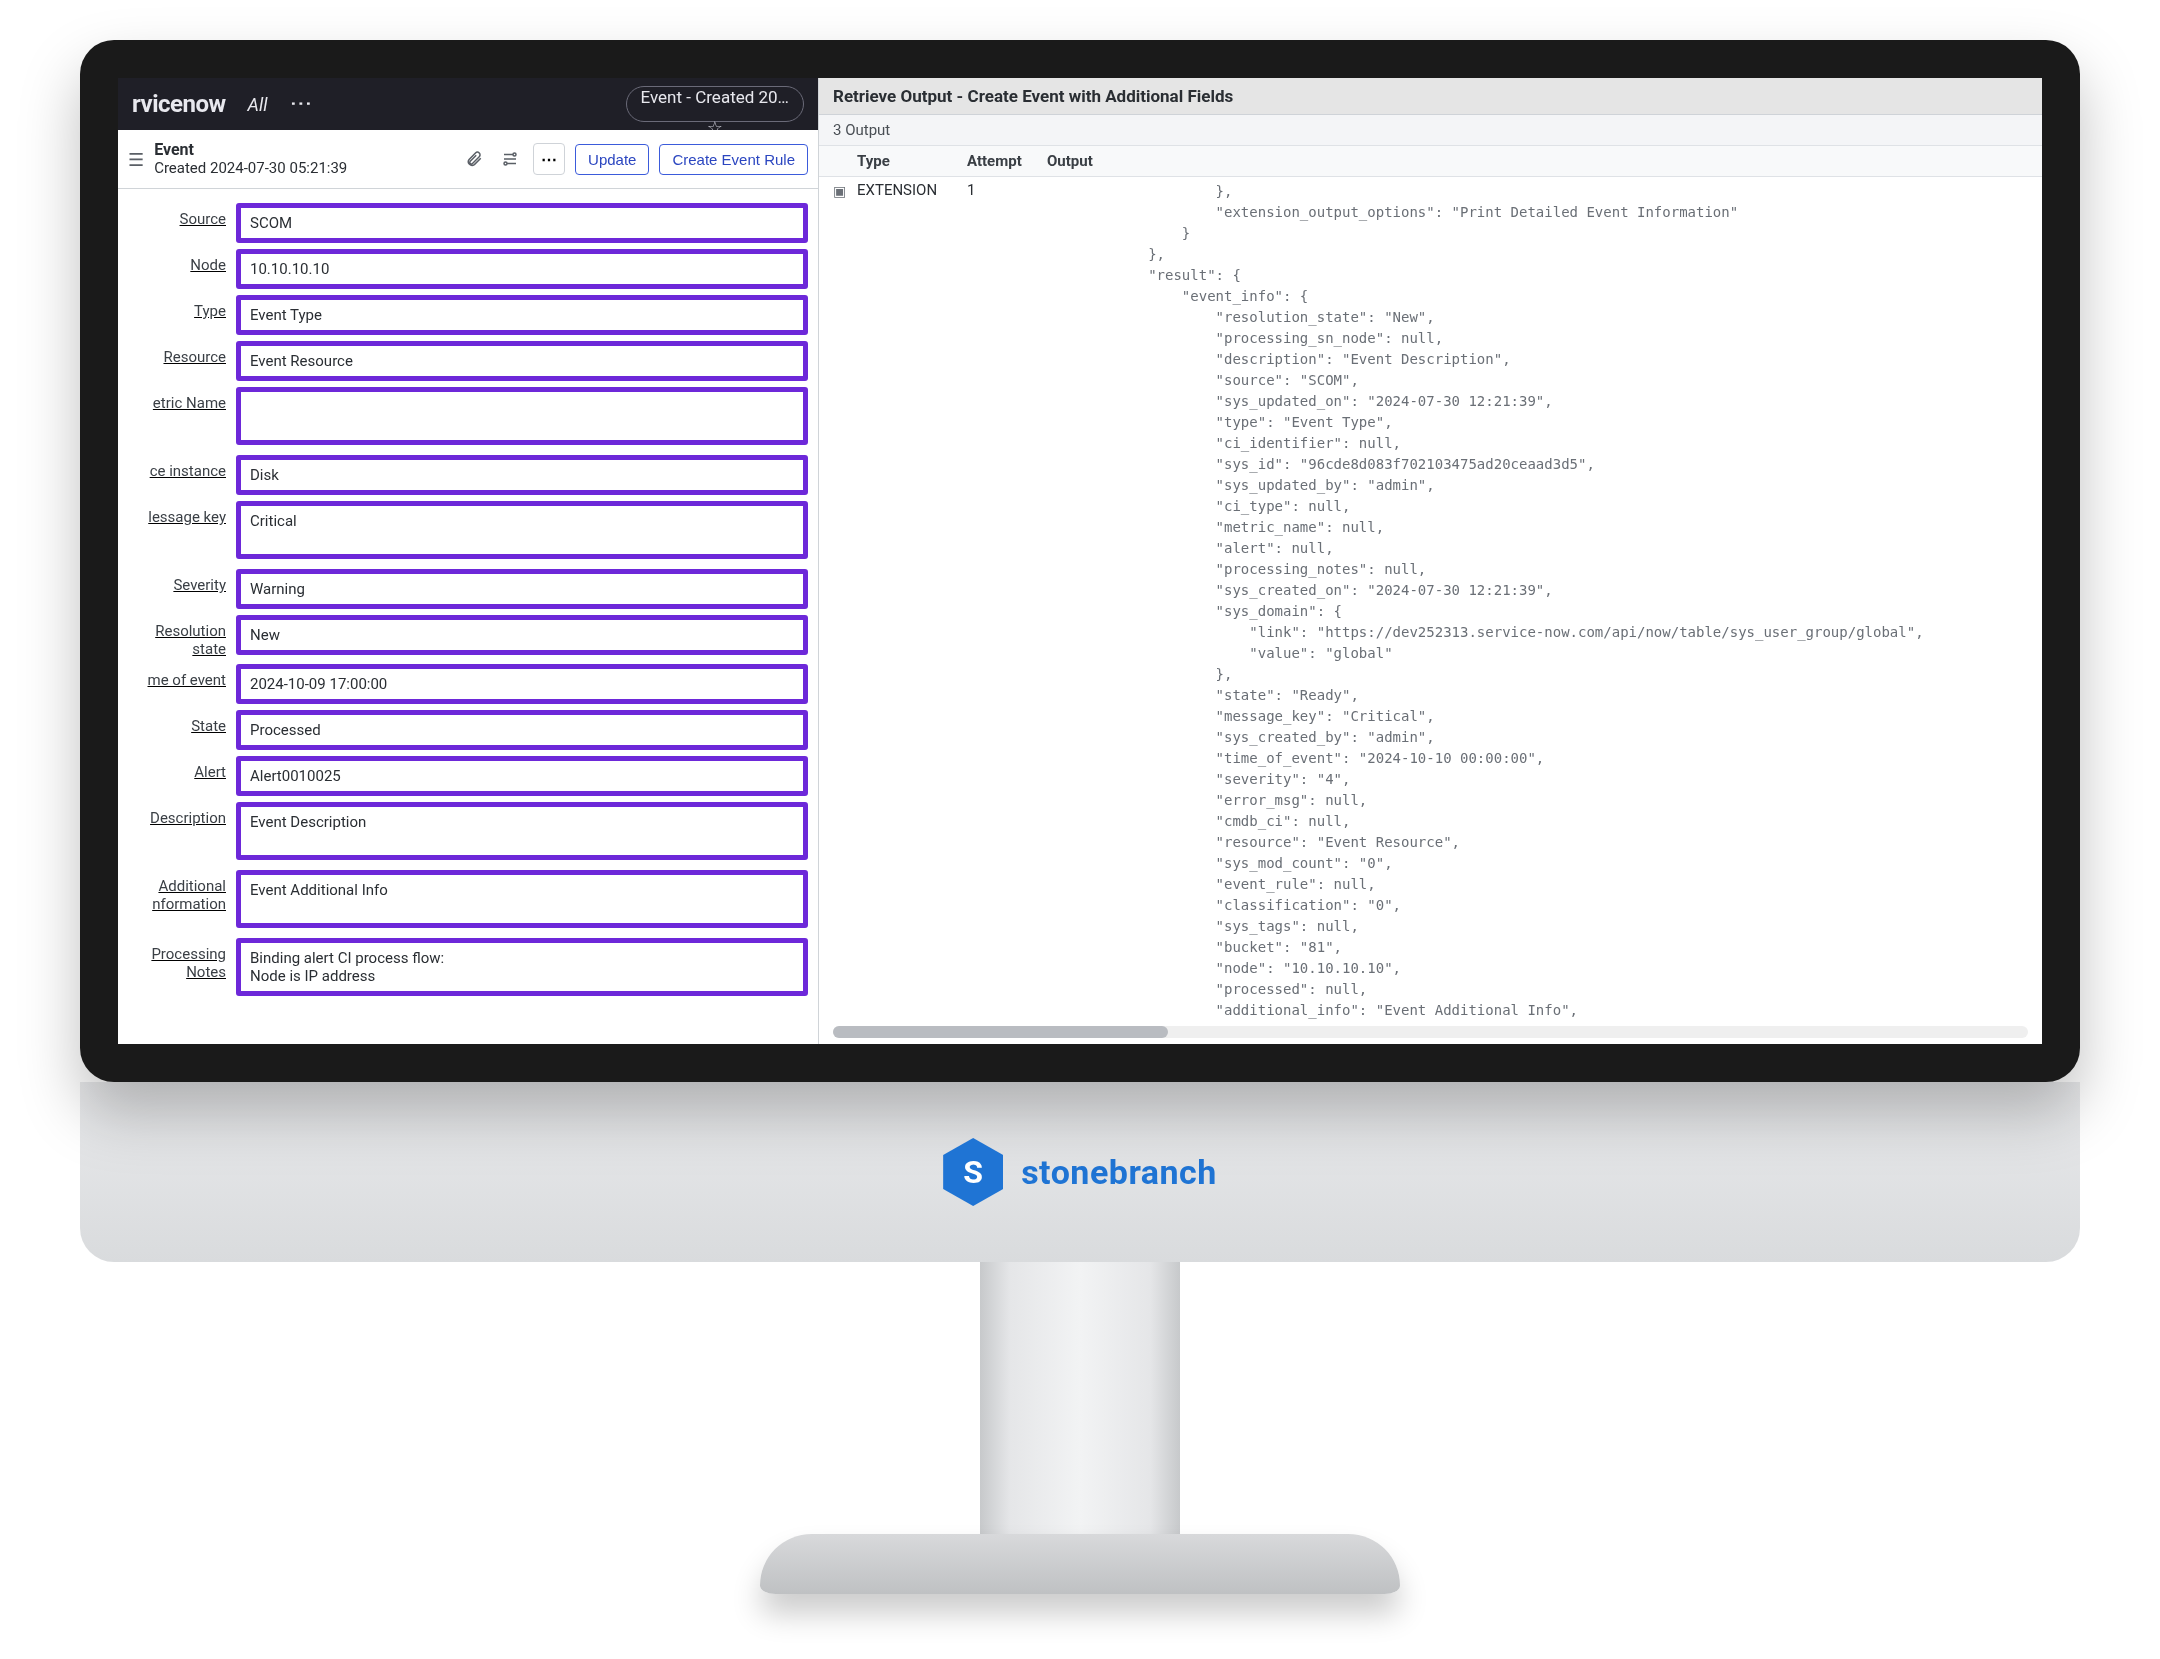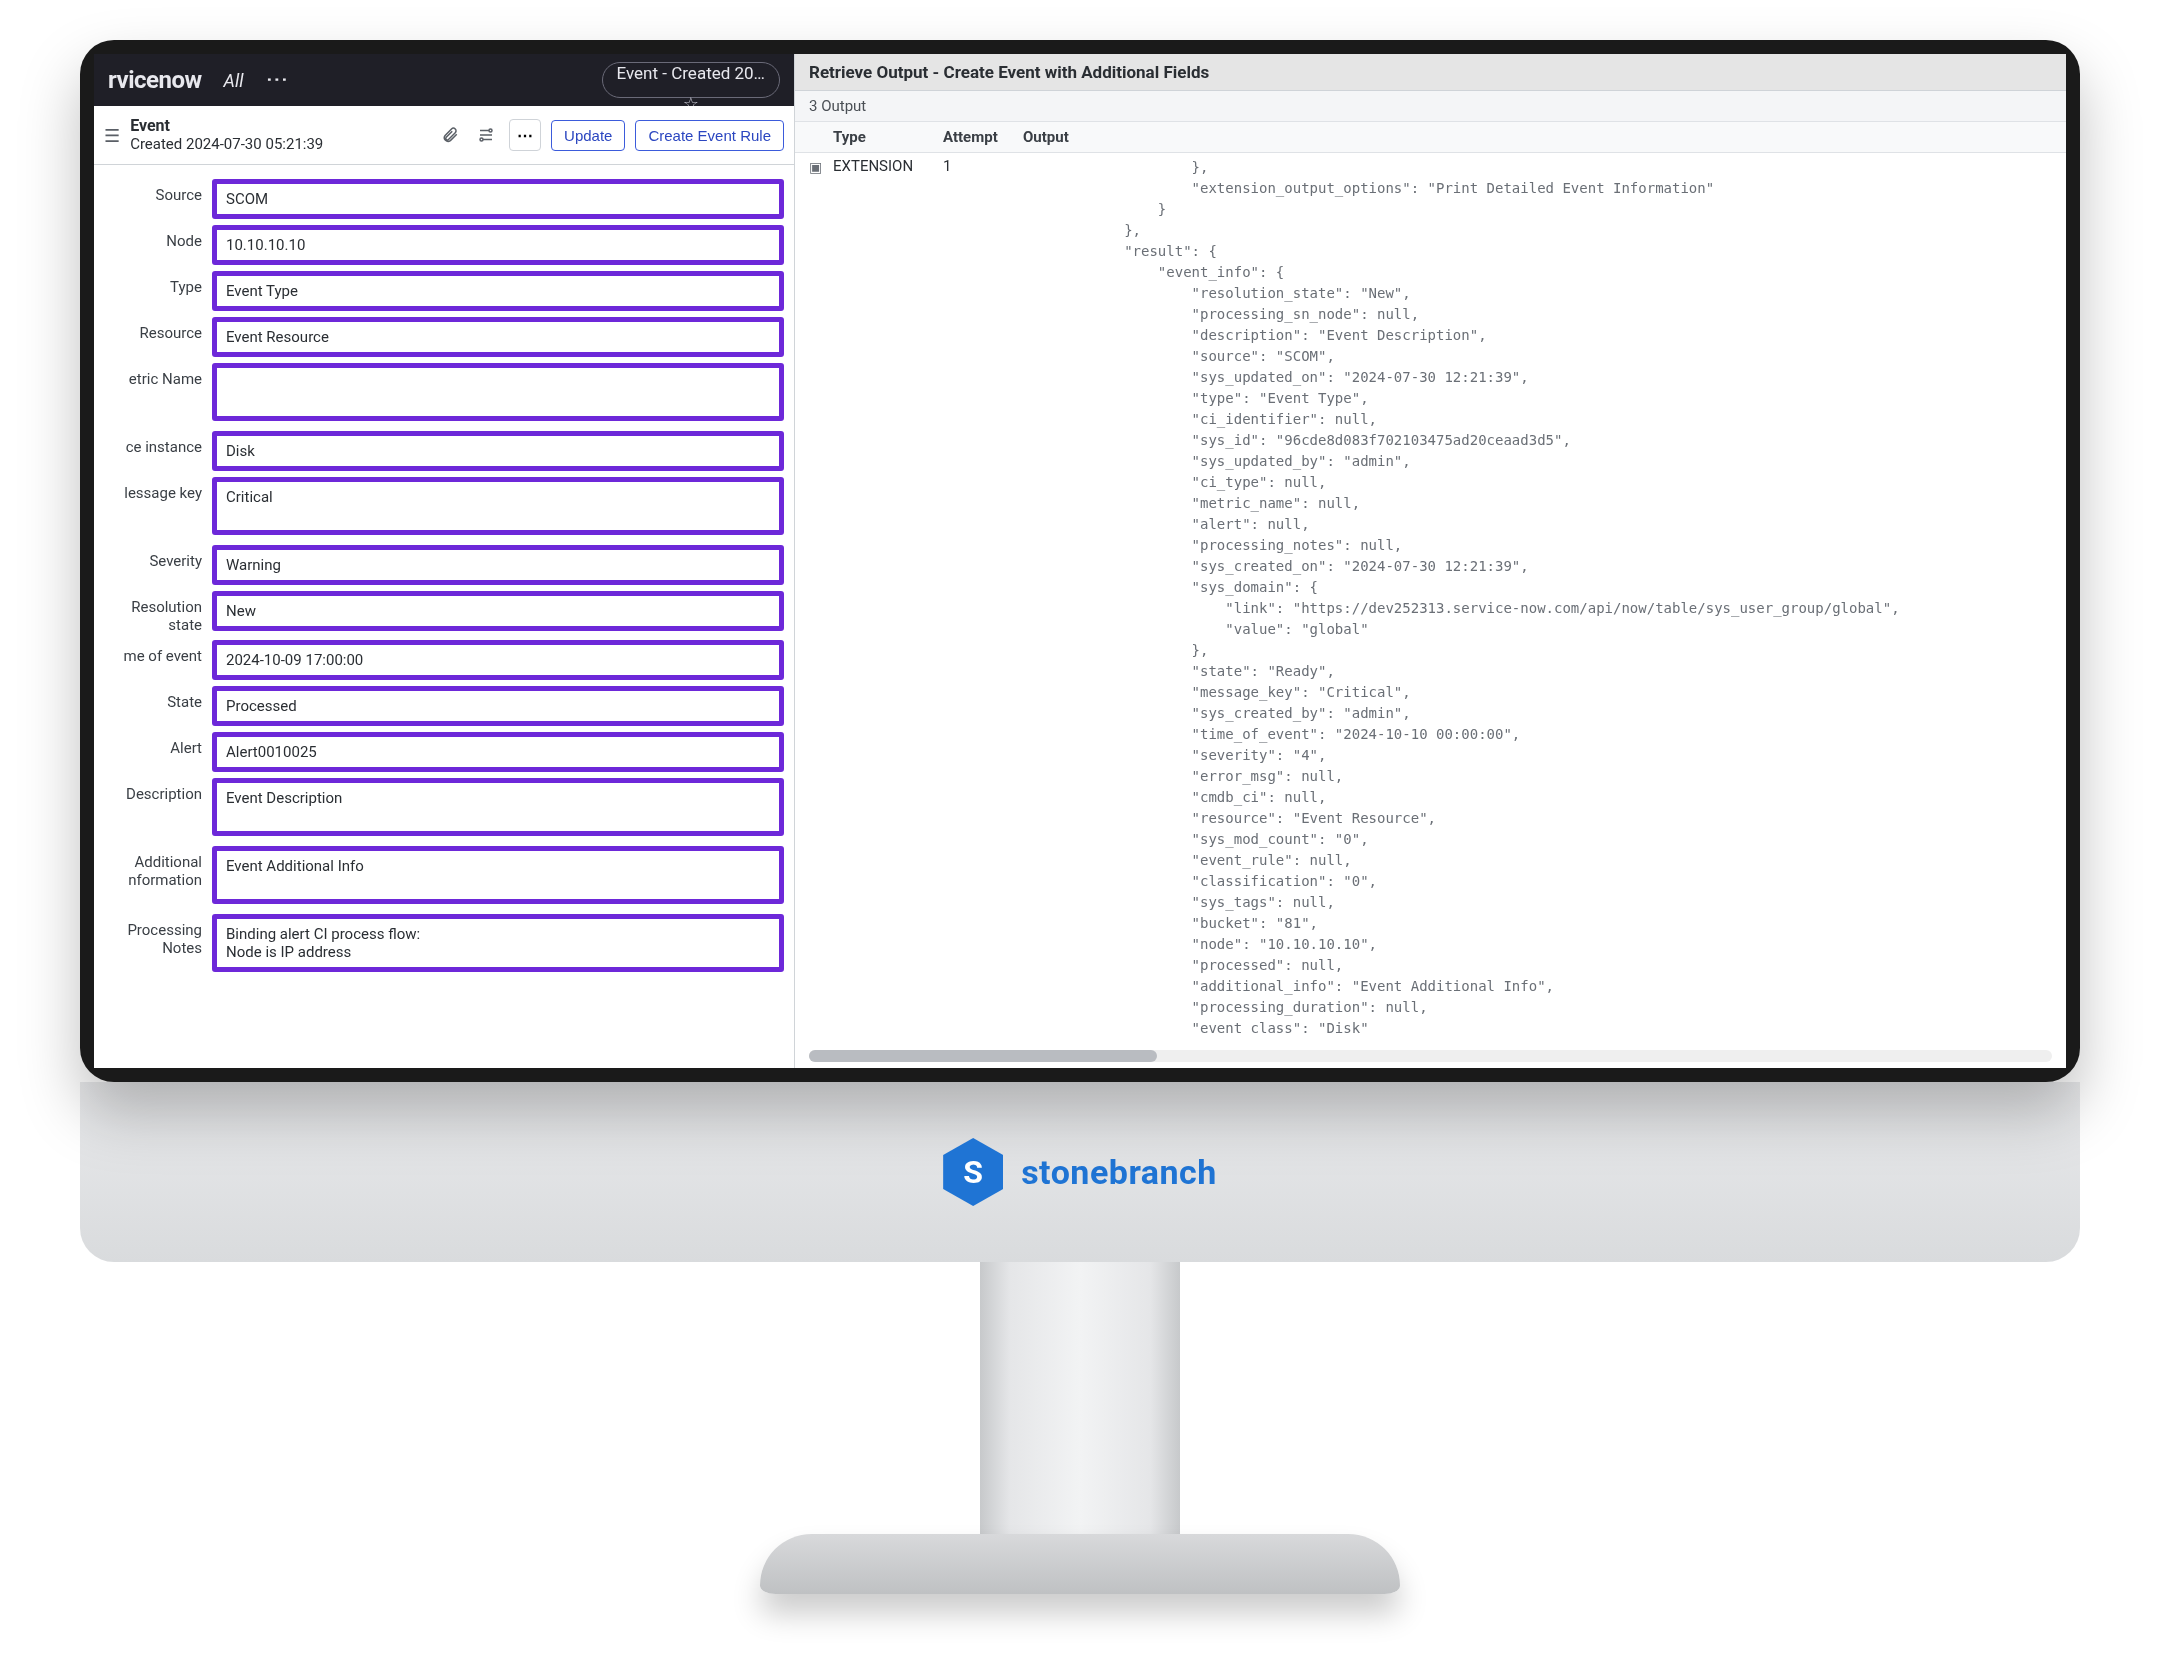--- a/index.html
+++ b/index.html
@@ -1,19 +1,19 @@
 <!DOCTYPE html>
 <html><head>
 <meta charset="utf-8">
 <style>
   html,body{margin:0;padding:0;background:#fff;font-family:-apple-system,BlinkMacSystemFont,"Segoe UI",Roboto,Arial,sans-serif;}
   .stage{width:2160px;height:1659px;position:relative;background:#fff;}
   
   .imac{position:absolute;left:80px;top:40px;width:2000px;}
-  .bezel{width:2000px;height:1042px;background:#1a1a1a;border-radius:34px;padding:14px;box-sizing:border-box;position:relative;box-shadow:0 30px 60px rgba(0,0,0,.25);}
+  .bezel{width:2000px;height:1042px;background:#1a1a1a;border-radius:34px;padding:38px;box-sizing:border-box;position:relative;box-shadow:0 30px 60px rgba(0,0,0,.25);}
   .screen{width:100%;height:100%;background:#fff;overflow:hidden;position:relative;display:flex;}
   .chin{width:2000px;height:180px;background:linear-gradient(180deg,#e9eaec 0%,#d9dbdd 100%);border-radius:0 0 34px 34px;display:flex;align-items:center;justify-content:center;}
   .stand-neck{width:200px;height:280px;margin:0 auto;background:linear-gradient(90deg,#c7c9cb 0%,#e5e6e8 15%,#f2f3f4 50%,#e5e6e8 85%,#c7c9cb 100%);}
   .stand-base{width:640px;height:60px;margin:-8px auto 0;background:linear-gradient(180deg,#d8d9db 0%,#bfc1c3 100%);border-radius:60px 60px 18px 18px/60px 60px 10px 10px;box-shadow:0 20px 30px rgba(0,0,0,.2);}
   .brand{display:flex;align-items:center;gap:18px;}
   .brand-badge{width:60px;height:68px;background:#1f74d4;clip-path:polygon(50% 0,100% 25%,100% 75%,50% 100%,0 75%,0 25%);display:flex;align-items:center;justify-content:center;color:#fff;font-weight:700;font-size:32px;}
   .brand-text{color:#1f74d4;font-weight:700;font-size:34px;letter-spacing:.5px;}
   
   .left{flex:0 0 700px;display:flex;flex-direction:column;border-right:1px solid #d0d4d8;min-width:0;}
   .sn-top{height:52px;background:#1f1f27;display:flex;align-items:center;gap:22px;padding:0 14px;color:#e8e8ee;}
@@ -23,21 +23,21 @@
   .sn-pill{margin-left:auto;border:1.5px solid #6a6a78;border-radius:999px;height:34px;display:flex;align-items:center;gap:10px;padding:0 14px;font-size:17px;flex-direction:column;}
   .sn-star{font-size:18px;color:#c7c7d2;}
   .sn-formbar{height:58px;background:#fff;border-bottom:1px solid #d0d4d8;display:flex;align-items:center;gap:10px;padding:0 10px;}
   .hamb{color:#5a5f66;font-size:18px;}
   .sn-title{line-height:1.15;}
   .sn-title .t1{font-size:16px;font-weight:700;color:#2a2e33;}
   .sn-title .t2{font-size:15px;color:#2a2e33;}
   .icnbtn{width:26px;height:26px;display:flex;align-items:center;justify-content:center;color:#5a5f66;}
   .dots{border:1px solid #cfd3d8;border-radius:4px;width:30px;height:30px;display:flex;align-items:center;justify-content:center;font-weight:700;}
   .btn{border:1px solid #3b5bdb;color:#2b46c0;background:#fff;border-radius:4px;padding:6px 12px;font-size:15px;}
-  .form{flex:1;overflow:hidden;padding:8px 10px 0 0;}
+  .form{flex:1;overflow:hidden;padding:8px 10px 0 0;text-decoration:underline;}
   .row{display:flex;align-items:flex-start;gap:10px;margin:6px 0;}
   .lab{flex:0 0 108px;text-align:right;font-size:15px;color:#3a3f45;padding-top:7px;white-space:normal;line-height:1.2;}
   .fld{flex:1;}
   .fld input,.fld textarea{width:100%;box-sizing:border-box;border:5px solid #6d28d9;border-radius:3px;padding:6px 9px;font-size:15px;color:#2a2e33;background:#fff;font-family:inherit;}
   .fld textarea{resize:none;}
   
   .right{flex:1;display:flex;flex-direction:column;min-width:0;background:#fff;}
   .out-title{background:#e5e5e5;border-bottom:1px solid #cfd3d8;padding:8px 14px;font-size:17px;font-weight:700;color:#2a2e33;}
   .out-sub{background:#f4f5f7;border-bottom:1px solid #dfe2e6;padding:6px 14px;font-size:15px;color:#4a4f55;}
   .out-head{display:flex;gap:0;background:#f8f9fa;border-bottom:1px solid #dfe2e6;padding:6px 14px;font-size:15px;font-weight:700;color:#3a3f45;}

